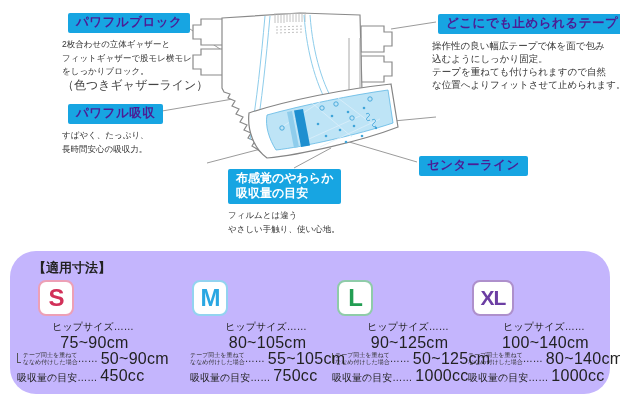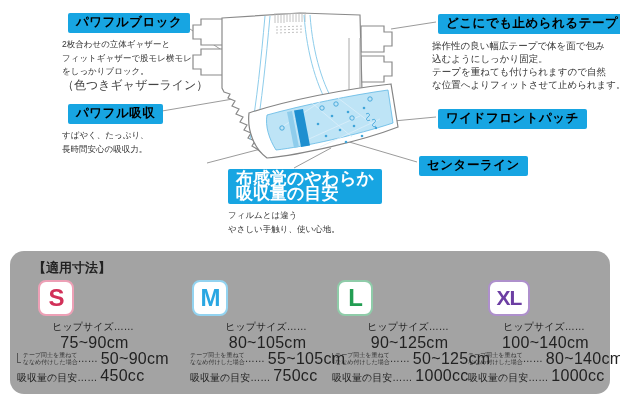--- a/index.html
+++ b/index.html
@@ -1,31 +1,31 @@
 <!DOCTYPE html>
 <html><head>
 <meta charset="utf-8">
 <style>
   html,body{margin:0;padding:0;background:#fff;}
   .page{position:relative;width:620px;height:402px;background:#fff;overflow:hidden;
         font-family:"Liberation Sans","DejaVu Sans",sans-serif;}
   .illus{position:absolute;left:0;top:0;z-index:0;}
   .feature{position:absolute;z-index:2;}
-  .flabel{display:inline-block;background:#17A5E2;color:#000000;font-weight:bold;
+  .flabel{display:inline-block;background:#17A5E2;color:#4c1d95;font-weight:bold;
           font-size:12.5px;line-height:17px;padding:1px 8px 2px;border-radius:2px;
           letter-spacing:.5px;white-space:nowrap;}
   .flabel2{display:inline-block;background:#17A5E2;color:#fff;font-weight:bold;
-           font-size:17px;line-height:15px;padding:2px 8px 3px;border-radius:2px;}
+           font-size:12px;line-height:15px;padding:2px 8px 3px;border-radius:2px;}
   .fdesc{margin-top:5px;color:#333;font-size:8.5px;line-height:13.5px;white-space:nowrap;}
   .fdesc.rt{font-size:9.5px;line-height:13px;}
   .fdesc.sm4 div:last-child{font-size:12px;color:#444;}
   .indent{margin-left:6px;}
   
   .panel{position:absolute;left:10px;top:251px;width:600px;height:143px;
-         background:#a3a3a3;border-radius:14px;z-index:1;}
+         background:#c4b5fd;border-radius:26px;z-index:1;}
   .panel-title{position:absolute;left:23px;top:8px;font-size:13px;font-weight:bold;color:#222;}
   .size-col{position:absolute;top:29px;width:152px;}
   .letter-box{width:32px;height:32px;border:2px solid;border-radius:8px;background:#fff;
               display:flex;align-items:center;justify-content:center;
               font-weight:bold;font-size:24px;letter-spacing:-1px;}
   .letter-box.wide{width:38px;font-size:21px;}
   .row{display:flex;align-items:center;white-space:nowrap;color:#222;}
   .row.hip{margin-top:4px;flex-direction:column;}
   .row.note{margin-top:0;height:13px;}
   .row.abs{margin-top:2px;align-items:flex-end;}
@@ -161,21 +161,20 @@
     <span class="flabel indent">どこにでも止められるテープ</span>
     <div class="fdesc rt">
       <div>操作性の良い幅広テープで体を面で包み</div>
       <div>込むようにしっかり固定。</div>
       <div>テープを重ねても付けられますので自然</div>
       <div>な位置へよりフィットさせて止められます。</div>
     </div>
   </div>
 
   <div class="feature" style="left:432px;top:108px">
-    <span class="flabel indent">ワイドフロントパッチ</span>
   </div>
 
   <div class="feature" style="left:413px;top:155px">
     <span class="flabel indent">センターライン</span>
   </div>
 
   <div class="panel">
     <div class="panel-title">【適用寸法】</div>
 
     <div class="size-col" style="left:7px">
@@ -241,21 +240,21 @@
         <span class="rlabel">……</span>
         <span class="rval">50~125cm</span>
       </div>
       <div class="row abs">
         <span class="rlabel">吸収量の目安……</span>
         <span class="rval">1000cc</span>
       </div>
     </div>
 
     <div class="size-col" style="left:458px">
-      <div class="letter-box wide" style="margin-left: 20px; color: rgb(108, 62, 163); border-color: rgb(174, 144, 204);">
+      <div class="letter-box wide" style="margin-left: 4px; color: rgb(108, 62, 163); border-color: rgb(174, 144, 204);">
         <span>XL</span>
       </div>
       <div class="row hip">
         <span class="rlabel">ヒップサイズ……</span>
         <span class="rval">100~140cm</span>
       </div>
       <div class="row note">
         <span class="bracket none"></span>
         <span class="note-text">
           <span>テープ同士を重ねて</span><br>

